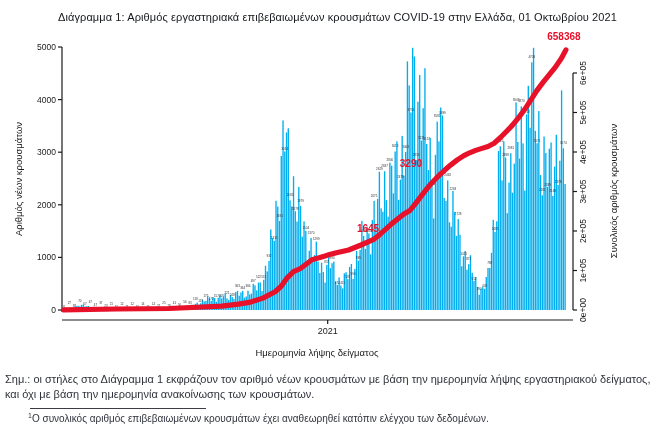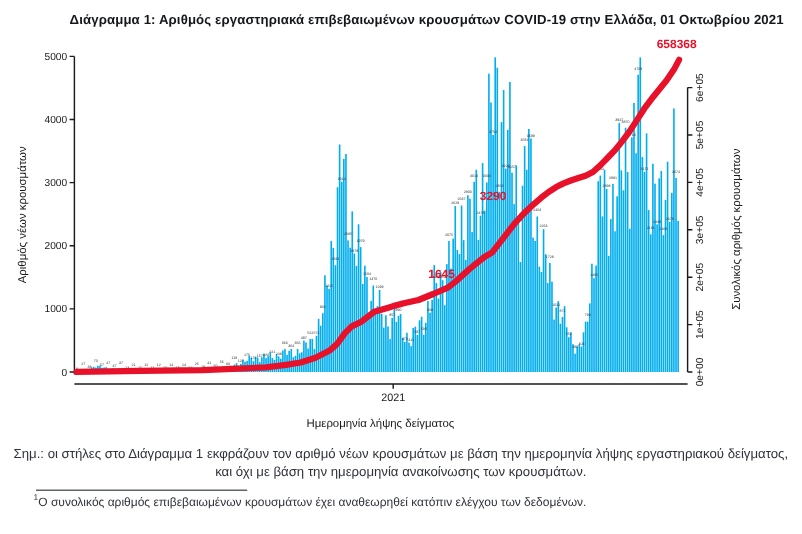--- a/index.html
+++ b/index.html
@@ -1,20 +1,20 @@
 <!DOCTYPE html>
 <html><head>
 <meta charset="utf-8">
 <style>
   html,body{margin:0;padding:0;background:#ffffff;}
   body{font-family:"Liberation Sans","DejaVu Sans",sans-serif;}
   #page{position:relative;width:668px;height:445px;background:#ffffff;overflow:hidden;}
-  #chart-title{position:absolute;left:58px;top:11px;width:600px;font-size:11px;font-weight:bold;color:#14171c;letter-spacing:.1px;}
+  #chart-title{position:absolute;left:58px;top:11px;width:600px;font-size:11px;font-weight:normal;color:#14171c;letter-spacing:.1px;}
   #chart-svg{position:absolute;left:0;top:22px;width:668px;height:346px;}
-  #note-text{position:absolute;left:5px;top:372px;width:658px;font-size:11px;line-height:15px;color:#30333b;text-align:center;}
+  #note-text{position:absolute;left:5px;top:372px;width:658px;font-size:11px;line-height:15px;color:#30333b;}
   #footnote-rule{position:absolute;left:30px;top:408px;width:176px;border-top:1.5px solid #3a3d44;}
   #footnote{position:absolute;left:28px;top:412px;width:620px;font-size:10px;color:#30333b;}
   #footnote sup{font-size:7px;}
   svg text{font-family:"Liberation Sans","DejaVu Sans",sans-serif;}
 </style>
 </head>
 <body>
 
 <div id="page">
   <div id="chart-title">Διάγραμμα 1: Αριθμός εργαστηριακά επιβεβαιωμένων κρουσμάτων COVID-19 στην Ελλάδα, 01 Οκτωβρίου 2021</div>

